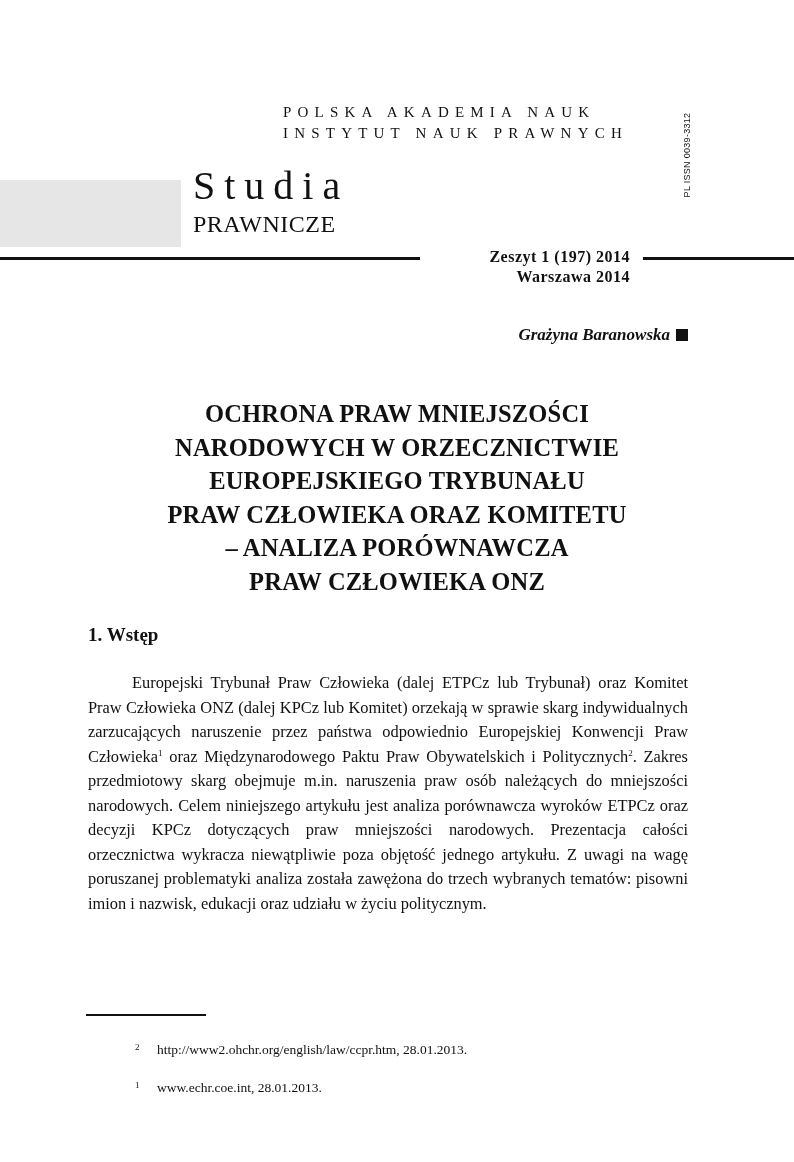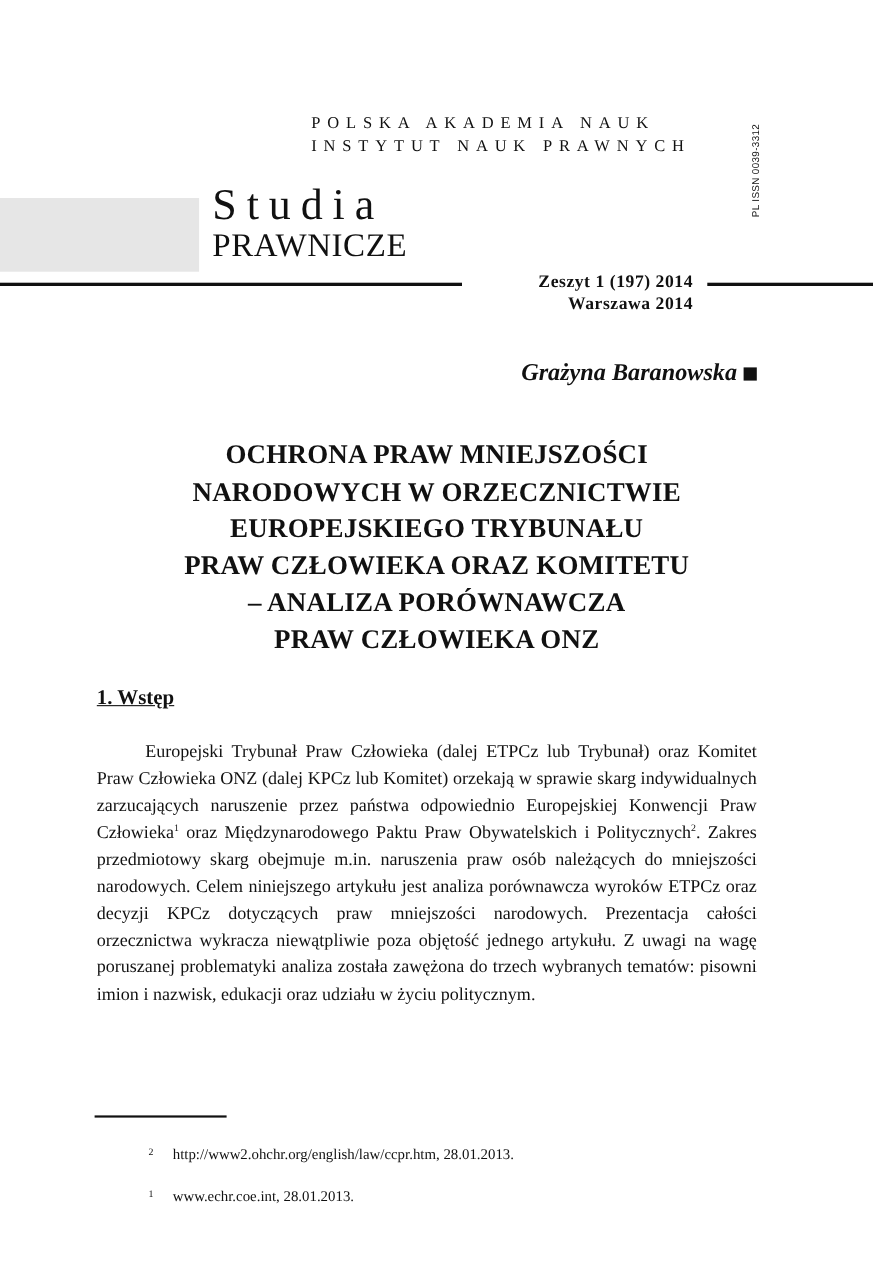--- a/index.html
+++ b/index.html
@@ -5,28 +5,28 @@
   html, body { margin:0; padding:0; background:#fff; }
   body { width:794px; height:1162px; position:relative; overflow:hidden; color:#111;
          font-family:"Liberation Serif", "DejaVu Serif", serif; }
   .abs { position:absolute; }
   .inst { left:283px; font-size:15px; letter-spacing:6.2px; line-height:18px; white-space:nowrap; }
   .issn { left:672px; top:100px; width:30px; height:110px; }
   .issn span { position:absolute; left:50%; top:50%; transform:translate(-50%,-50%) rotate(-90deg);
                font-family:"Liberation Sans", sans-serif; font-size:9px; white-space:nowrap; letter-spacing:0.3px; }
   .grey { left:0; top:180px; width:181px; height:67px; background:#e6e6e6; }
   .studia { left:193px; top:164px; font-size:40px; letter-spacing:9px; line-height:44px; }
-  .prawnicze { left:193px; top:209px; font-size:30px; line-height:30px; letter-spacing:0.5px; }
+  .prawnicze { left:193px; top:209px; font-size:24px; line-height:30px; letter-spacing:0.5px; }
   .rule { height:3px; background:#111; }
   .issue { right:164px; font-size:16px; font-weight:bold; line-height:20px; letter-spacing:0.5px; }
-  .author { right:106px; top:325px; font-size:22px; font-style:italic; font-weight:bold; white-space:nowrap; }
+  .author { right:106px; top:325px; font-size:17px; font-style:italic; font-weight:bold; white-space:nowrap; }
   .author .sq { display:inline-block; width:12px; height:12px; background:#111; margin-left:6px; vertical-align:-1px; }
   .title { left:90px; width:614px; top:397px; text-align:center; font-size:24.5px; font-weight:bold;
            line-height:33.5px; letter-spacing:0.2px; }
-  .heading { left:88px; top:624px; font-size:19px; font-weight:bold;text-decoration:underline; }
+  .heading { left:88px; top:624px; font-size:19px; font-weight:bold; }
   .body-text { left:88px; width:600px; top:671px; font-size:16.4px; line-height:24.5px; text-align:justify; }
   .body-text p { margin:0; text-indent:44px; }
   sup { font-size:9px; line-height:0; }
   .fn-rule { left:86px; top:1014px; width:120px; height:2px; background:#111; }
   .fn { left:135px; font-size:13.5px; line-height:17px; white-space:nowrap; }
   .fn .num { display:inline-block; width:22px; font-size:9px; vertical-align:4px; }
 </style>
 </head>
 <body>
 

